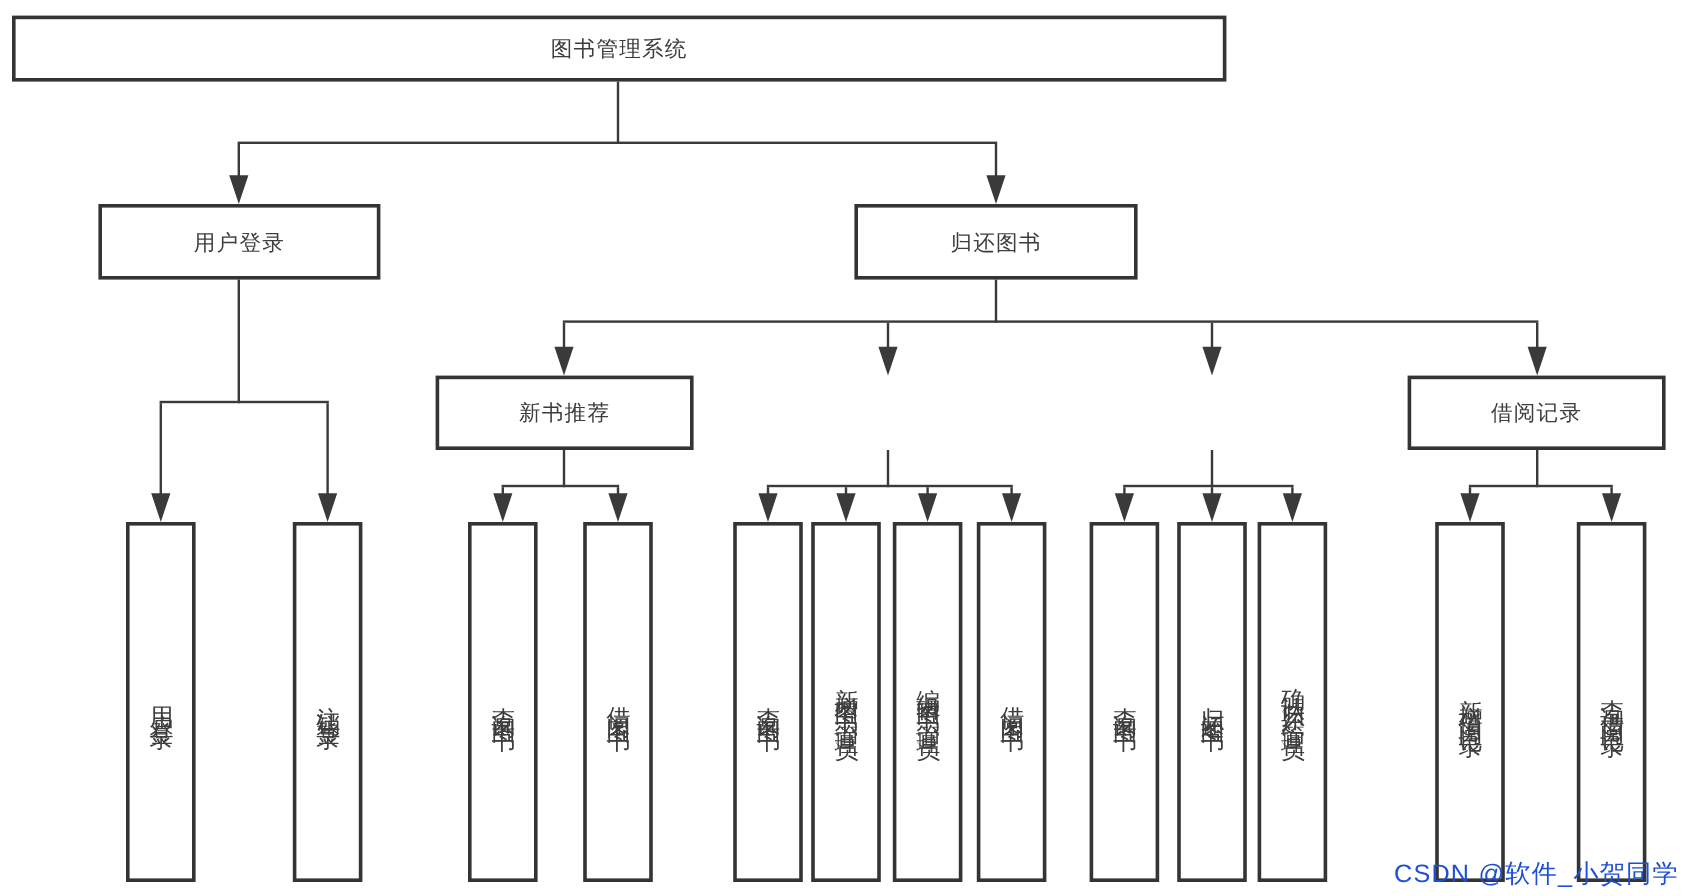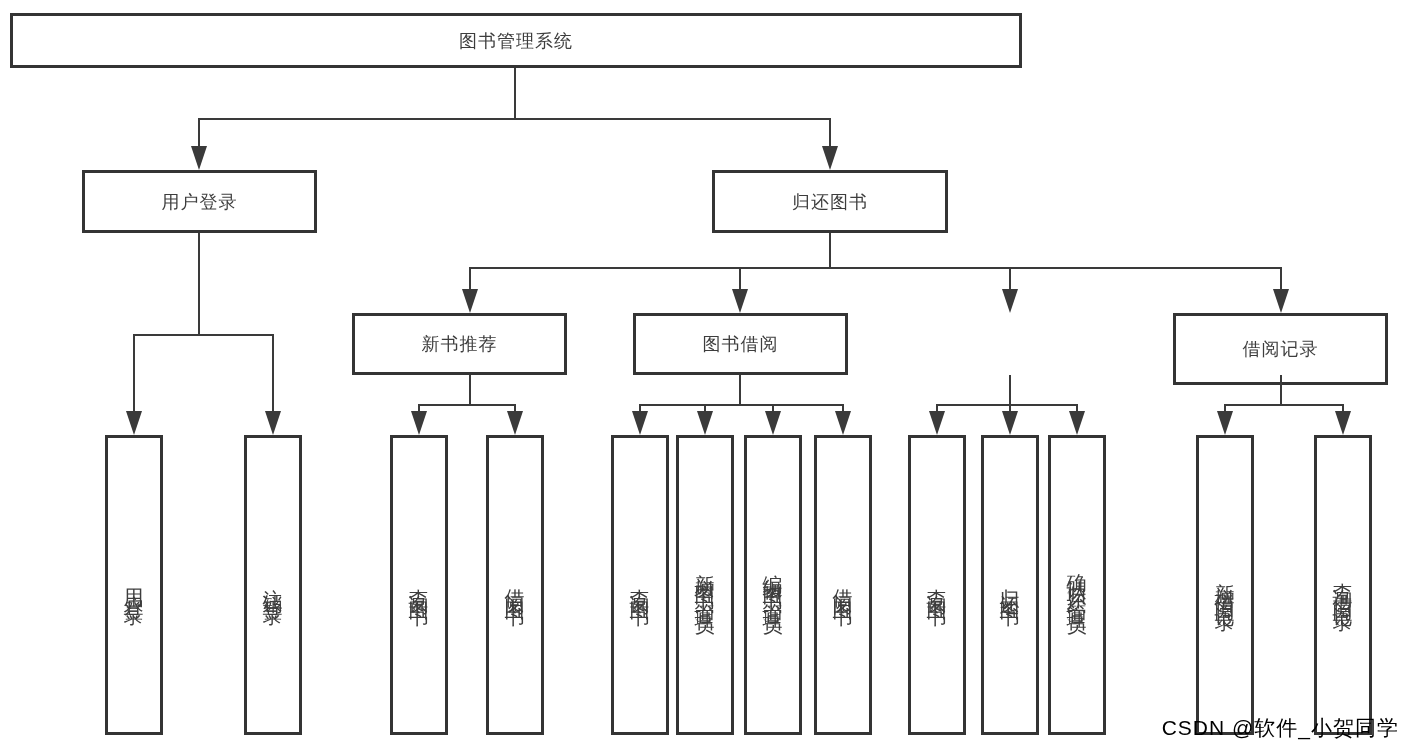--- a/index.html
+++ b/index.html
@@ -38,21 +38,21 @@
     width: 0; height: 0;
     border-left: 8px solid transparent;
     border-right: 8px solid transparent;
     border-top: 24px solid #3a3a3a;
   }
   .watermark {
     position: absolute;
     right: 6px;
     top: 714px;
     font-size: 21px;
-    color: #000000;
+    color: #1d4ed8;
     letter-spacing: 1px;
     white-space: nowrap;
     text-align: center;
   }
 </style>
 </head>
 <body>
 
 <div id="stage">
 
@@ -60,27 +60,24 @@
     <span>图书管理系统</span>
   </div>
 
   <div class="node h-node" style="left:82px; top:170px; width:235px; height:63px;">
     <span>用户登录</span>
   </div>
   <div class="node h-node" style="left:712px; top:170px; width:236px; height:63px;">
     <span>归还图书</span>
   </div>
 
-  <div class="node h-node" style="left:352px; top:313px; width:215px; height:62px;">
+  <div class="node h-node" style="left:363px; top:313px; width:215px; height:62px;">
     <span>新书推荐</span>
   </div>
-  <div class="node h-node" style="left:633px; top:313px; width:215px; height:62px;">
-    <span>图书借阅</span>
-  </div>
-  <div class="node h-node" style="left:1173px; top:313px; width:215px; height:72px;">
+  <div class="node h-node" style="left:1173px; top:313px; width:215px; height:62px;">
     <span>借阅记录</span>
   </div>
 
   <div class="node leaf" style="left:105px; top:435px; width:58px; height:300px;">
     <span>用户登录</span>
   </div>
   <div class="node leaf" style="left:244px; top:435px; width:58px; height:300px;">
     <span>注销登录</span>
   </div>
 

